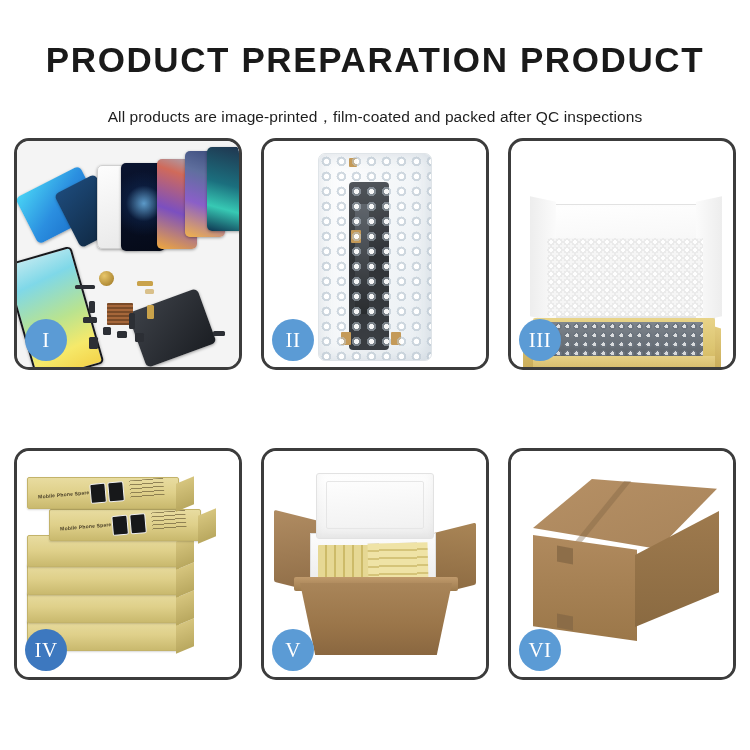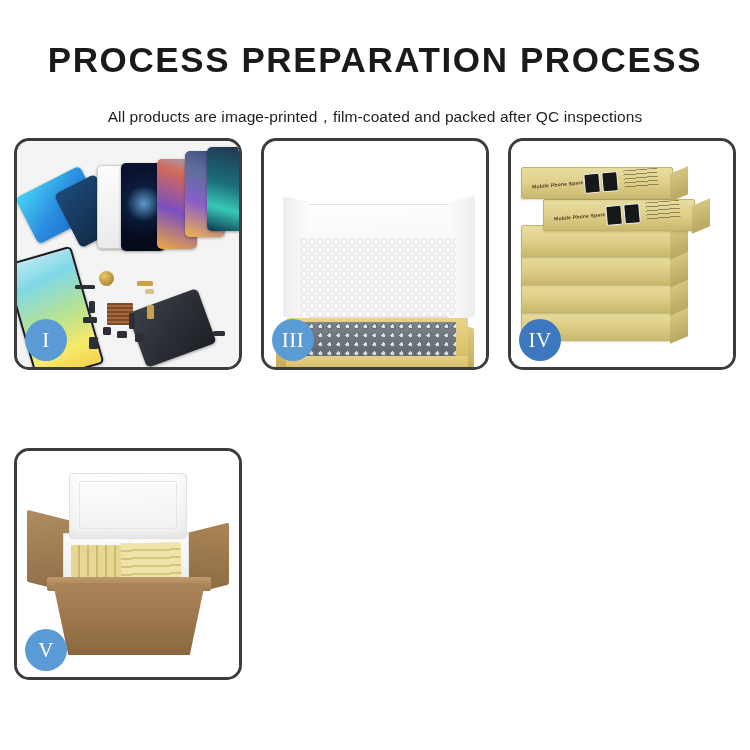--- a/index.html
+++ b/index.html
@@ -451,21 +451,21 @@
     left: 46px; top: 164px;
     width: 16px; height: 14px;
     background: rgba(135,106,70,.85);
     transform: skewY(10deg);
   }
 </style>
 </head>
 <body>
 
 <div class="header">
-  <h1 class="title">PROCESS PREPARATION PROCESS</h1>
+  <h1 class="title">PRODUCT PREPARATION PRODUCT</h1>
   <p class="subtitle">All products are image-printed，film-coated and packed after QC inspections</p>
 </div>
 
 <div class="grid">
 
   <div class="panel">
     <div class="panel-inner p1">
       <div class="scr scr-a"></div>
       <div class="scr scr-a2"></div>
       <div class="scr scr-b"></div>
@@ -486,20 +486,33 @@
       <div class="chip" style="left:100px; top:190px; width:10px; height:7px;"></div>
       <div class="chip" style="left:112px; top:172px; width:6px;  height:16px;"></div>
       <div class="chip" style="left:118px; top:192px; width:9px;  height:9px;"></div>
       <div class="chip" style="left:72px;  top:196px; width:9px;  height:12px;"></div>
       <div class="chip gold" style="left:130px; top:164px; width:7px; height:14px;"></div>
       <div class="chip" style="left:196px; top:190px; width:12px; height:5px;"></div>
       <div class="badge">I</div>
     </div>
   </div>
 
+  <div class="panel">
+    <div class="panel-inner p2">
+      <div class="bag">
+        <div class="bag-item"></div>
+        <div class="bag-tab" style="left:32px; top:76px;"></div>
+        <div class="bag-tab" style="left:22px; top:178px;"></div>
+        <div class="bag-tab" style="left:72px; top:178px;"></div>
+        <div class="bag-tab" style="left:30px; top:4px; width:8px; height:9px;"></div>
+        <div class="bag-gloss"></div>
+      </div>
+      <div class="badge">II</div>
+    </div>
+  </div>
 
   <div class="panel">
     <div class="panel-inner p3">
       <div class="b3-lid"></div>
       <div class="b3-foam"></div>
       <div class="b3-flapL"></div>
       <div class="b3-flapR"></div>
       <div class="b3-body"></div>
       <div class="b3-bubble"></div>
       <div class="b3-front"></div>
@@ -556,14 +569,25 @@
       <div class="c5-foam"></div>
       <div class="c5-pack"></div>
       <div class="c5-pack2"></div>
       <div class="c5-lid"></div>
       <div class="c5-rim"></div>
       <div class="c5-body"></div>
       <div class="badge">V</div>
     </div>
   </div>
 
+  <div class="panel">
+    <div class="panel-inner p6">
+      <div class="c6-top"></div>
+      <div class="c6-top-seam"></div>
+      <div class="c6-front"></div>
+      <div class="c6-side"></div>
+      <div class="c6-tape1"></div>
+      <div class="c6-tape2"></div>
+      <div class="badge">VI</div>
+    </div>
+  </div>
 
 </div>
 
 </body></html>

